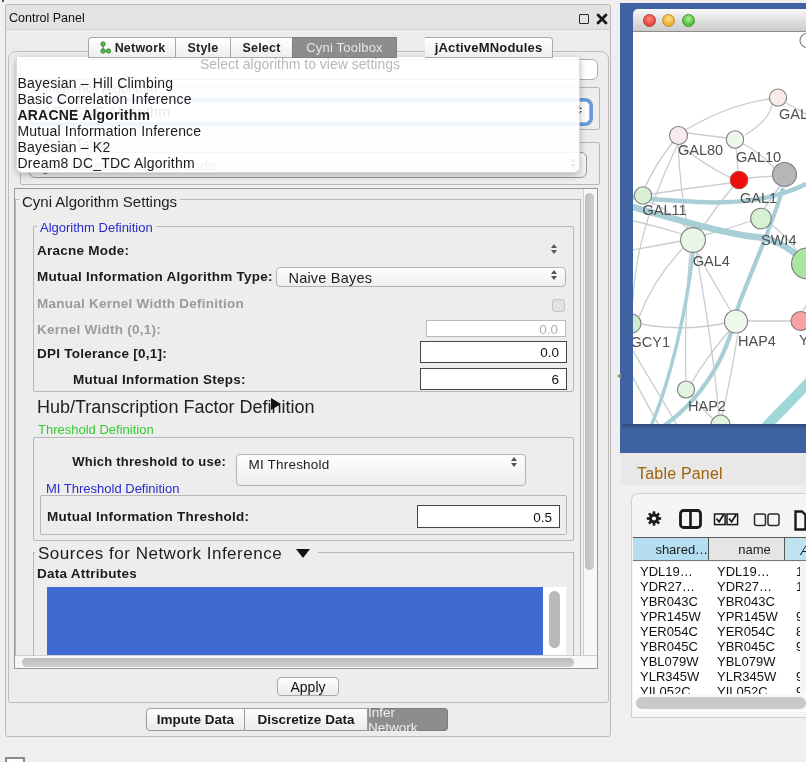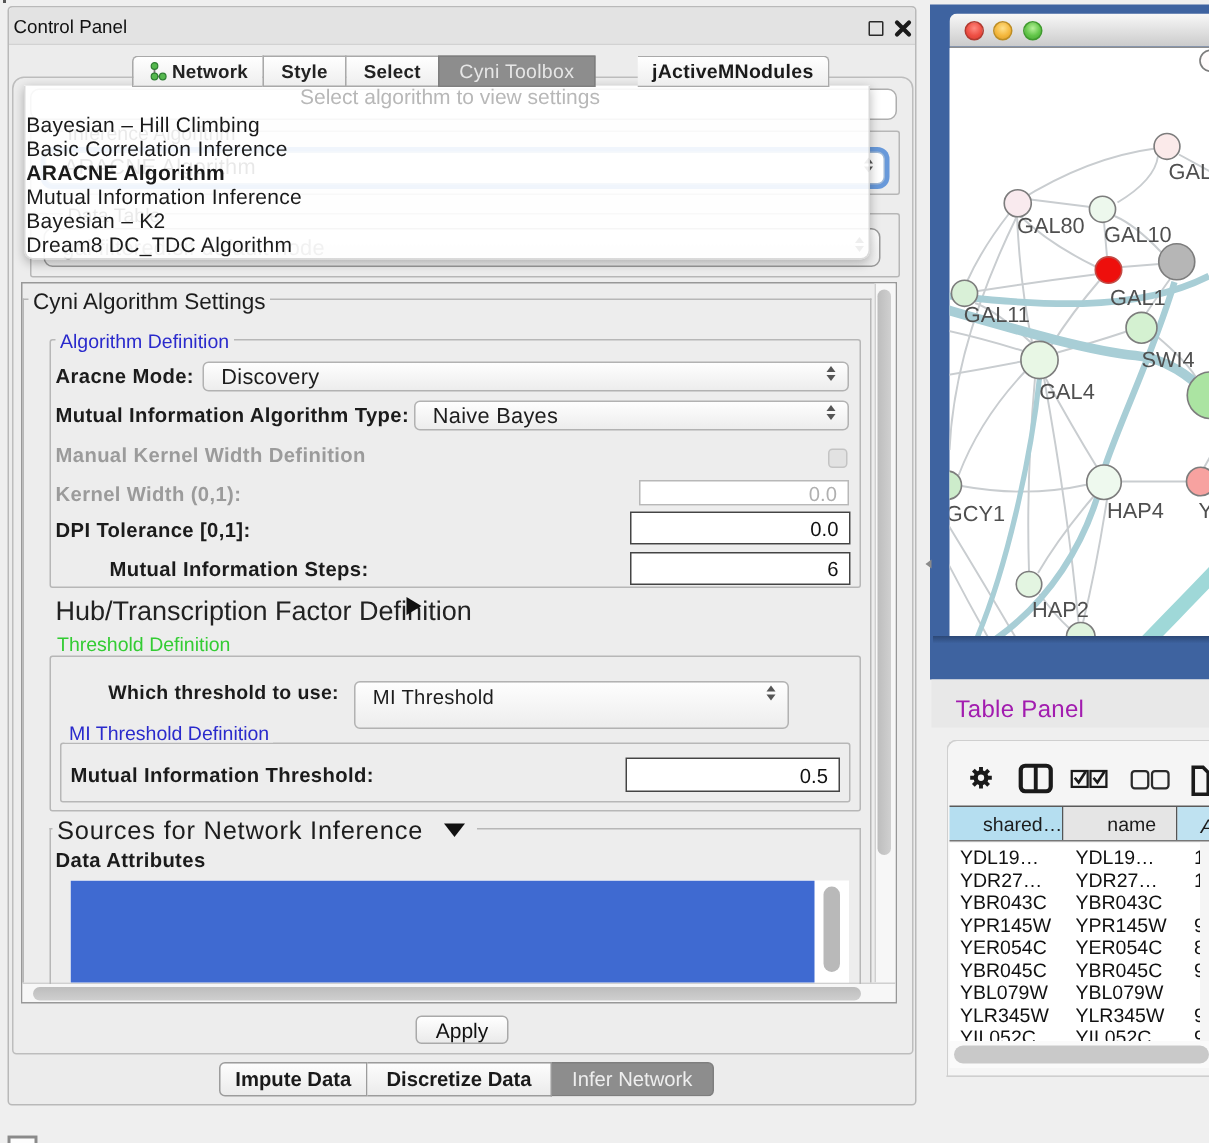--- a/index.html
+++ b/index.html
@@ -80,23 +80,20 @@
 <div class="abs" style="left:15px; top:655px; width:582px; height:13px; background:#f7f7f7; border-top:1px solid #d0d0d0;"></div>
 <div class="abs" style="left:22px; top:657.5px; width:552px; height:9.5px; background:linear-gradient(#bdbdbd,#cfcfcf); border-radius:5px;"></div>
 
 <div class="abs" style="left:15px; top:199px; width:566px; height:456px; border:1px solid #b7b7b7; border-bottom:none;"></div>
 <div class="gtitle" style="left:19px; top:194px; color:#1d1d1d; font-size:15px;">Cyni Algorithm Settings</div>
 
 <div class="groupbox" style="left:33px; top:226px; width:541px; height:166px;"></div>
 <div class="gtitle" style="left:37px; top:221px; color:#2a2acc;">Algorithm Definition</div>
 
 <div class="lab" style="left:37px; top:244px;">Aracne Mode:</div>
-<div class="combo" style="left:135px; top:241px; width:431px; height:20px;">
-  <div class="ctext">Discovery</div>
-</div>
 <div class="stepper" style="left:551px; top:244px;">
       <div class="up"></div>
       <div class="dn"></div>
     </div>
 
 <div class="lab" style="left:37px; top:270px;">Mutual Information Algorithm Type:</div>
 <div class="combo" style="left:276px; top:267px; width:290px; height:20px;">
   <div class="ctext">Naive Bayes</div>
 </div>
 <div class="stepper" style="left:551px; top:270px;">
@@ -146,21 +143,21 @@
 <div class="abs" style="left:47px; top:587px; width:519px; height:68px; background:#ffffff; overflow:hidden;">
   <div class="abs" style="left:0; top:0; width:496px; height:80px; background:#3f6ad1;"></div>
   <div class="abs" style="left:502px; top:4px; width:11px; height:57px; background:#b9b9b9; border-radius:5.5px;"></div>
 </div>
 
 <div class="abs" style="left:277px; top:677px; width:62px; height:19px; background:linear-gradient(#ffffff,#eaeaea); border:1px solid #a9a9a9; border-radius:4px; font-size:14px; color:#111; text-align:center; padding-top:2px; line-height:1;">Apply</div>
 
 <div class="abs" style="left:146px; top:708px; height:23px; display:flex; font-size:13.5px;">
   <div style="width:99px; background:linear-gradient(#fdfdfd,#ebebeb); border:1px solid #9c9c9c; border-radius:4px 0 0 4px; display:flex; align-items:center; justify-content:center; font-weight:600; color:#1a1a1a;">Impute Data</div>
   <div style="width:123px; background:linear-gradient(#fdfdfd,#ebebeb); border:1px solid #9c9c9c; border-left:none; display:flex; align-items:center; justify-content:center; font-weight:600; color:#1a1a1a;">Discretize Data</div>
-  <div style="width:108px; background:#8d8d8d; border:1px solid #7e7e7e; border-left:none; border-radius:0 4px 4px 0; display:flex; align-items:center; justify-content:center; font-weight:500; color:#eeeeee;">Infer Network</div>
+  <div style="width:80px; background:#8d8d8d; border:1px solid #7e7e7e; border-left:none; border-radius:0 4px 4px 0; display:flex; align-items:center; justify-content:center; font-weight:500; color:#eeeeee;">Infer Network</div>
 </div>
 
 <div class="abs" style="left:16px; top:57px; width:564px; height:116px; background:rgba(255,255,255,0.9); border-radius:0 0 6px 6px; box-shadow:0 2px 7px rgba(0,0,0,0.28); border:1px solid rgba(150,150,150,0.35); border-top:none;"></div>
 <div class="abs" style="left:180px; top:57px; width:240px; text-align:center; font-size:14px; color:#b8b8b8; line-height:1;">Select algorithm to view settings</div>
 <div class="abs" style="left:17.5px; top:74.5px; font-size:14px; color:#1a1a1a; line-height:16px; letter-spacing:0.2px;">
 Bayesian – Hill Climbing<br>
 Basic Correlation Inference<br>
 <span class="bold">ARACNE Algorithm</span><br>
 Mutual Information Inference<br>
 Bayesian – K2<br>
@@ -245,21 +242,21 @@
     <text x="630.5" y="347">GCY1</text>
     <text x="738" y="345.5">HAP4</text>
     <text x="799" y="345">Y</text>
     <text x="688" y="411">HAP2</text>
   </g>
 </svg>
 
 <div class="abs" style="left:622px; top:424px; width:184px; height:5px; background:linear-gradient(#2c4876,#3e63a0);"></div>
 
 <div class="abs" style="left:621px; top:453px; width:185px; height:32px; background:#e8e8e8;"></div>
-<div class="abs" style="left:637px; top:466px; font-size:16px; color:#a21caf; line-height:1; letter-spacing:0.2px;">Table Panel</div>
+<div class="abs" style="left:637px; top:466px; font-size:16px; color:#a16207; line-height:1; letter-spacing:0.2px;">Table Panel</div>
 
 <div class="abs" style="left:631px; top:493px; width:175px; height:225px; background:#f5f5f5; border:1px solid #cfcfcf; border-radius:7px 0 0 0; border-right:none;"></div>
 
 <svg class="abs" style="left:643px; top:508px;" width="163" height="26" viewBox="0 0 163 26">
   <g transform="translate(11,10.5)" fill="#1a1a1a">
     <circle r="5"></circle>
     <g stroke="#1a1a1a" stroke-width="2.6">
       <line x1="0" y1="-7.2" x2="0" y2="7.2"></line>
       <line x1="-7.2" y1="0" x2="7.2" y2="0"></line>
       <line x1="-5.1" y1="-5.1" x2="5.1" y2="5.1"></line>

